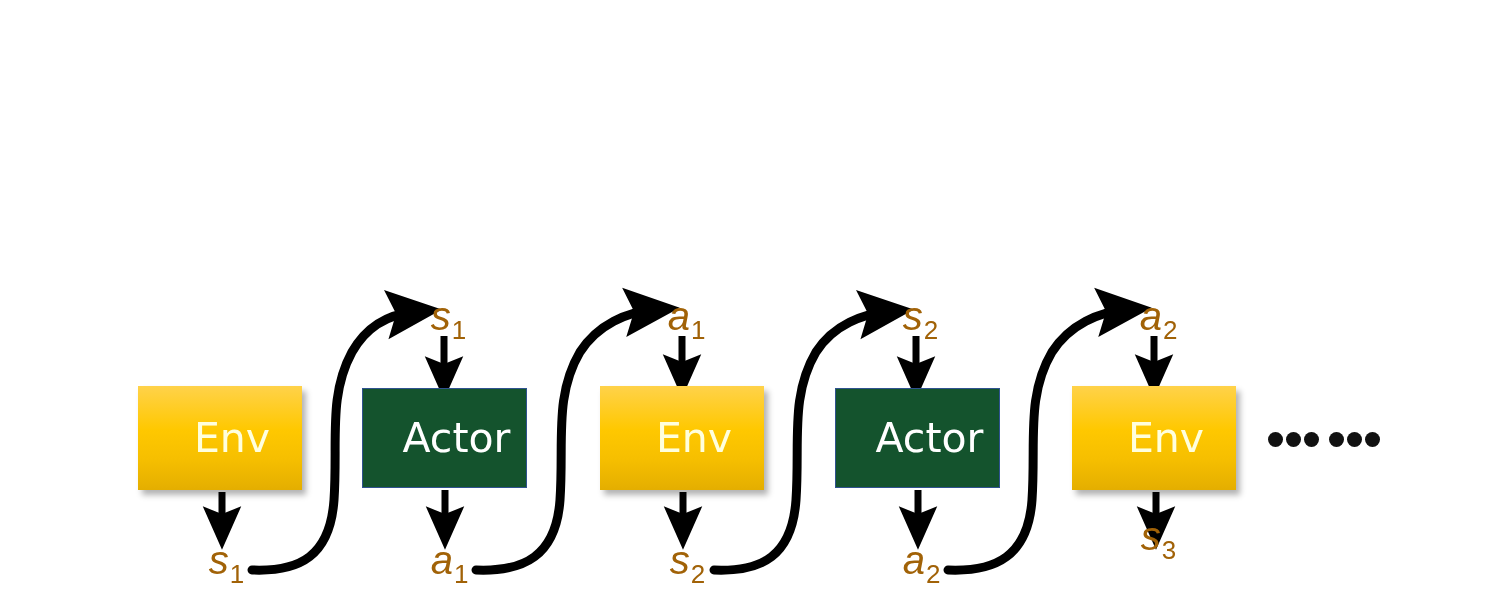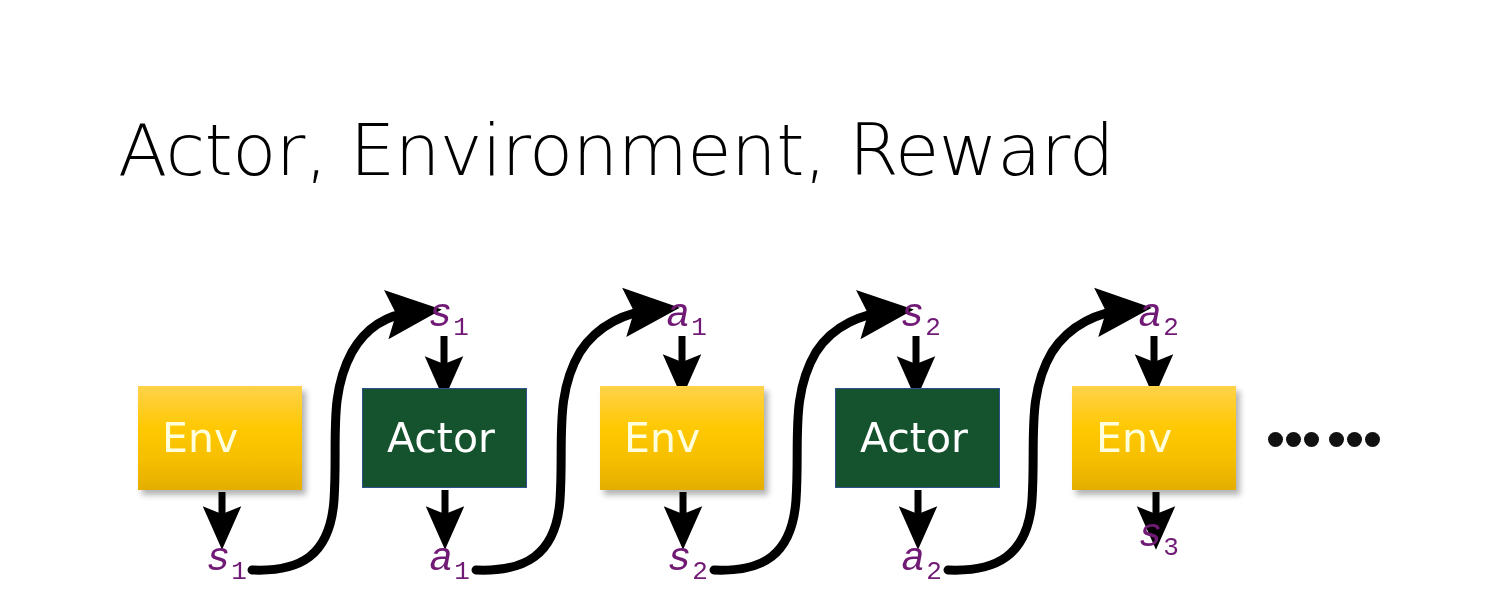--- a/index.html
+++ b/index.html
@@ -37,21 +37,21 @@
     top: 0;
     width: 1500px;
     height: 608px;
   }
 
   
   .node-box {
     position: absolute;
     display: flex;
     align-items: center;
-    justify-content: flex-start;
+    justify-content: center;
     box-sizing: border-box;
     padding-left: 24px;
   }
   .node-box.env {
     background: linear-gradient(to bottom, #ffd24a 0%, #ffc800 42%, #f6bf00 70%, #e4ae00 100%);
     box-shadow: 4px 5px 6px rgba(0, 0, 0, 0.30);
   }
   .node-box.actor {
     background: #14532d;
     border: 1.5px solid #2f528f;
@@ -65,24 +65,24 @@
   .node-box.env .node-label {
     color: #ffffdd;
   }
   .node-box.actor .node-label {
     color: #ffffff;
   }
 
   
   .sig-label {
     position: absolute;
-    font-family: Liberation Mono, monospace;
+    font-family: Liberation Sans, sans-serif;
     font-style: italic;
     font-size: 40px;
-    color: #701a75;
+    color: #a16207;
     white-space: nowrap;
     line-height: 1;
     transform: translateX(-50%);
   }
   .sig-label .sub {
     font-size: 26px;
     font-style: normal;
     vertical-align: baseline;
     position: relative;
     top: 9px;
@@ -106,21 +106,20 @@
   }
   #ellipsis .dot.gap {
     margin-right: 10px;
   }
 </style>
 </head>
 <body>
 
 <div id="slide">
 
-  <div id="slide-title">Actor, Environment, Reward</div>
 
   <svg id="diagram-svg" viewBox="0 0 1500 608" xmlns="http://www.w3.org/2000/svg">
     <defs>
       <marker id="ah" markerWidth="7" markerHeight="7" refX="3.1" refY="3" orient="auto" markerUnits="strokeWidth">
         <path d="M0,0.25 L6.2,3 L0,5.75 L1.1,3 Z" fill="#000000"></path>
       </marker>
     </defs>
 
     <g stroke="#000000" fill="none" stroke-linecap="butt">
 

